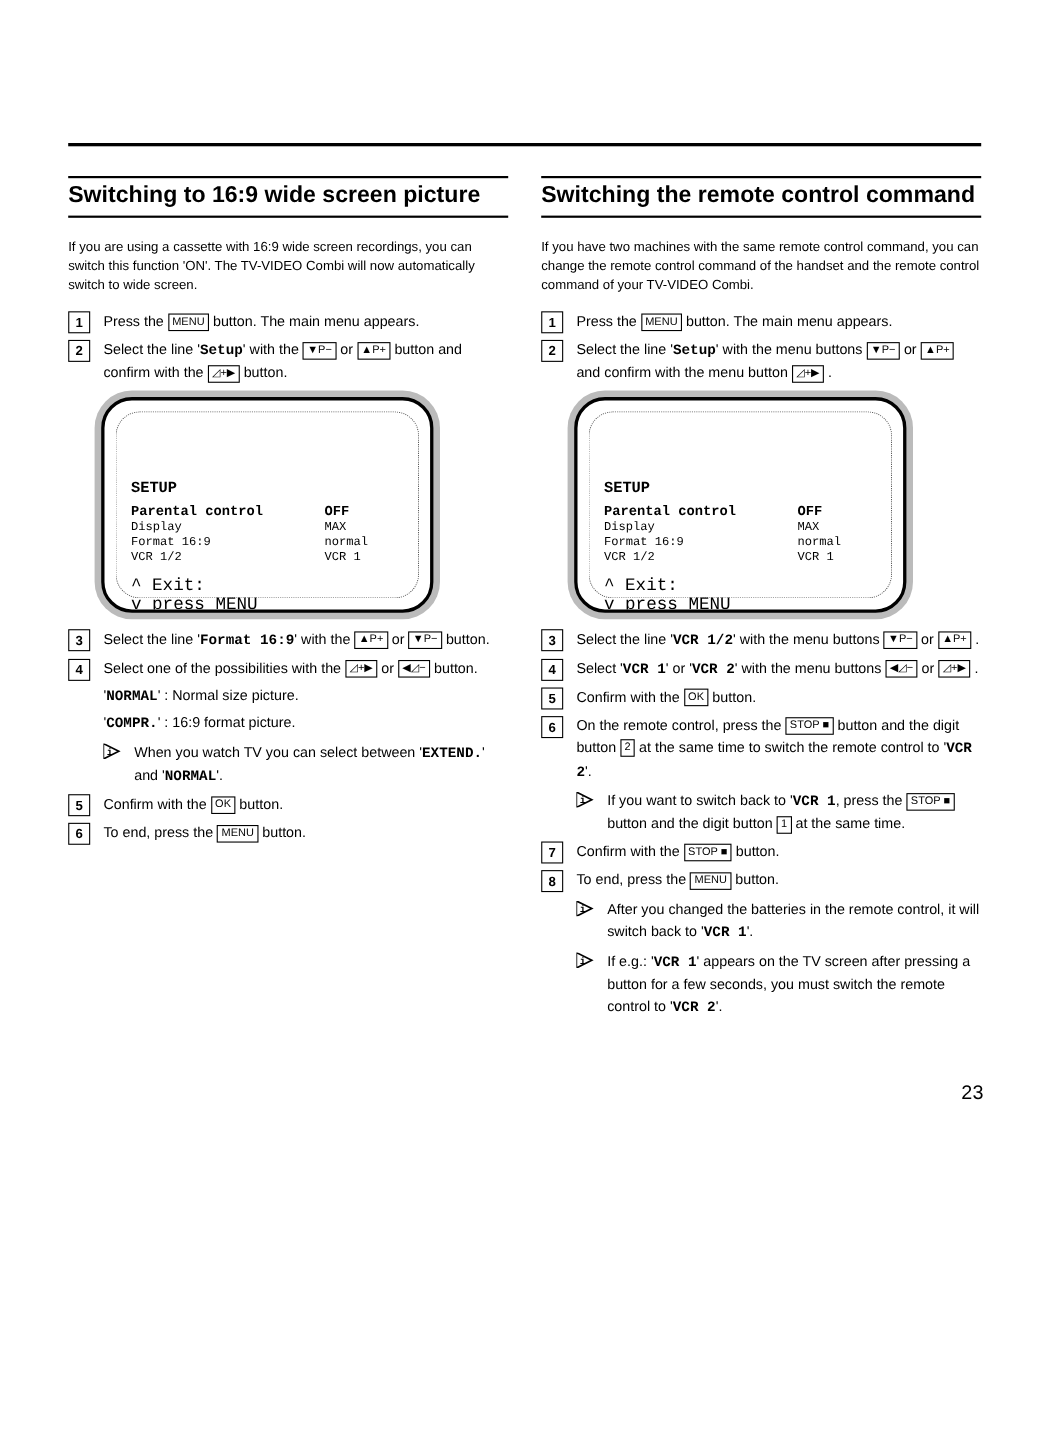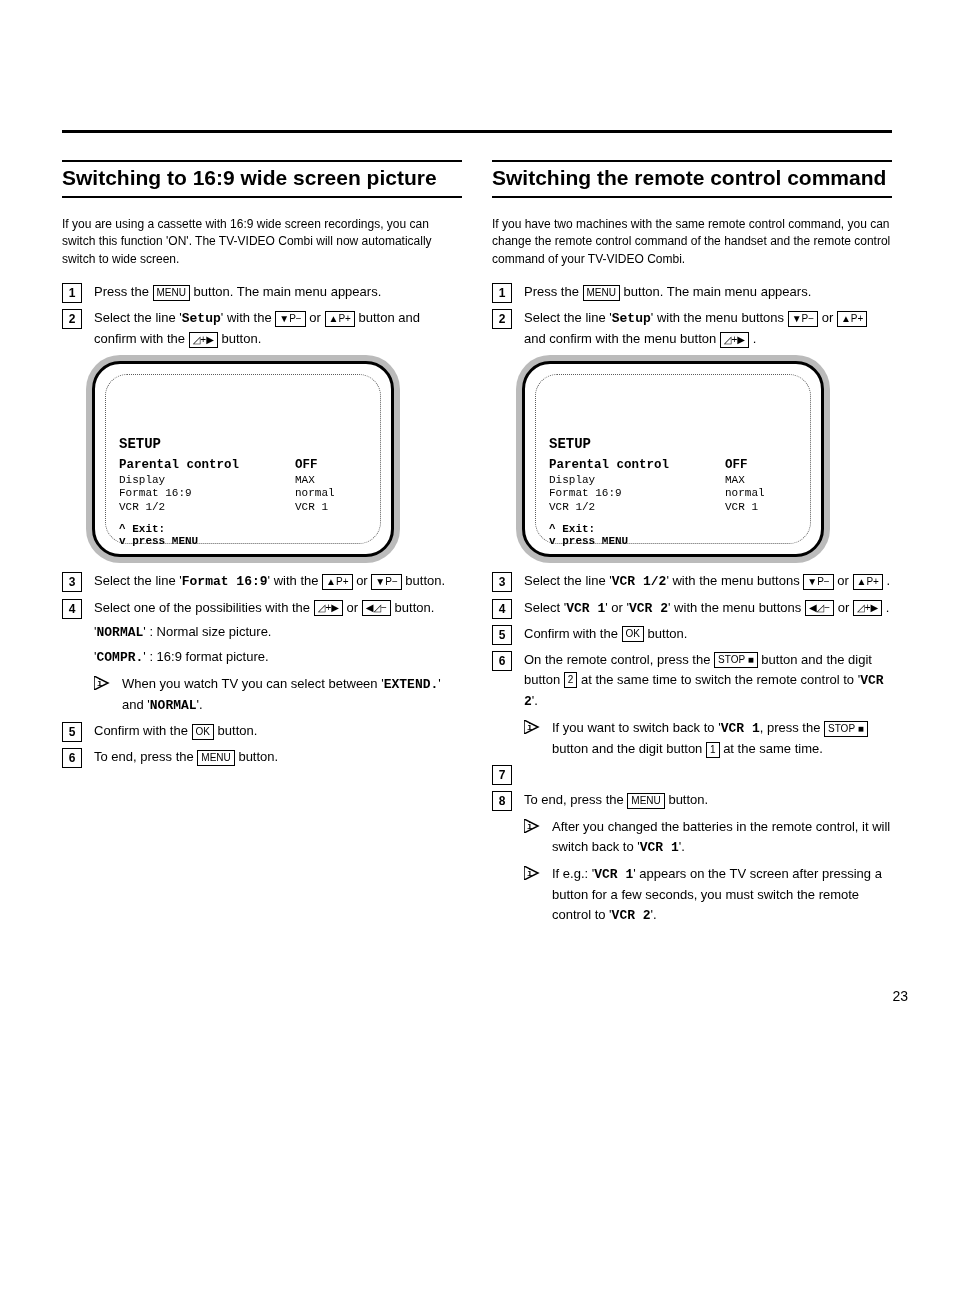--- a/index.html
+++ b/index.html
@@ -20,22 +20,22 @@
   .note-ico svg{width:20px;height:14px;}
   .screen{margin:12px 0 14px 30px;position:relative;}
   .crt{width:296px;height:190px;border:3px solid #000;border-radius:28px;background:#fff;position:relative;box-shadow:0 0 0 6px #bbb;overflow:hidden;}
   .crt-inner{position:absolute;inset:10px;border:1px dotted #5c5c5c;border-radius:22px;}
   .osd{position:absolute;left:24px;top:72px;right:24px;font-family:"Courier New",Courier,monospace;font-size:12.5px;line-height:1.25;font-weight:bold;}
   .osd .title{font-weight:bold;font-size:14px;margin-bottom:4px;}
   .osd-row{display:flex;}
   .osd-row .l{flex:1;}
   .osd-row .r{flex:none;width:72px;}
   .osd .small{font-size:11px;font-weight:normal;}
-  .osd-foot{margin-top:8px;font-size:11px;font-weight:bold;line-height:1.15;}
-  .pnum{position:absolute;right:46px;bottom:30px;font-size:14px;}
+  .osd-foot{margin-top:8px;font-size:16px;font-weight:normal;line-height:1.15;}
+  .pnum{position:absolute;right:60px;bottom:30px;font-size:18px;}
   .subopt{margin-top:4px;}
 </style>
 </head>
 <body>
 
 <div class="page">
   <div class="top-rule"></div>
 
   <div class="content">
 
@@ -203,20 +203,23 @@
               <span class="note-ico"><svg viewBox="0 0 20 14">
                     <polygon points="0,0 14,7 0,14" fill="none" stroke="#000" stroke-width="1.5"></polygon>
                     <text x="3" y="10" font-size="9" font-family="Courier" font-weight="bold">i</text>
                   </svg></span>
               <span><span>If you want to switch back to '</span><span class="mono">VCR 1</span><span>, press the </span><span class="btn">STOP ■</span><span> button and the digit button </span><span class="btn">1</span><span> at the same time.</span></span>
             </div>
           </div>
         </li>
         <li class="step">
           <div class="num">7</div>
+          <div class="body">
+            <span>Confirm with the </span><span class="btn">STOP ■</span><span> button.</span>
+          </div>
         </li>
         <li class="step">
           <div class="num">8</div>
           <div class="body">
             <span>To end, press the </span><span class="btn">MENU</span><span> button.</span>
             <div class="note">
               <span class="note-ico"><svg viewBox="0 0 20 14">
                     <polygon points="0,0 14,7 0,14" fill="none" stroke="#000" stroke-width="1.5"></polygon>
                     <text x="3" y="10" font-size="9" font-family="Courier" font-weight="bold">i</text>
                   </svg></span>

